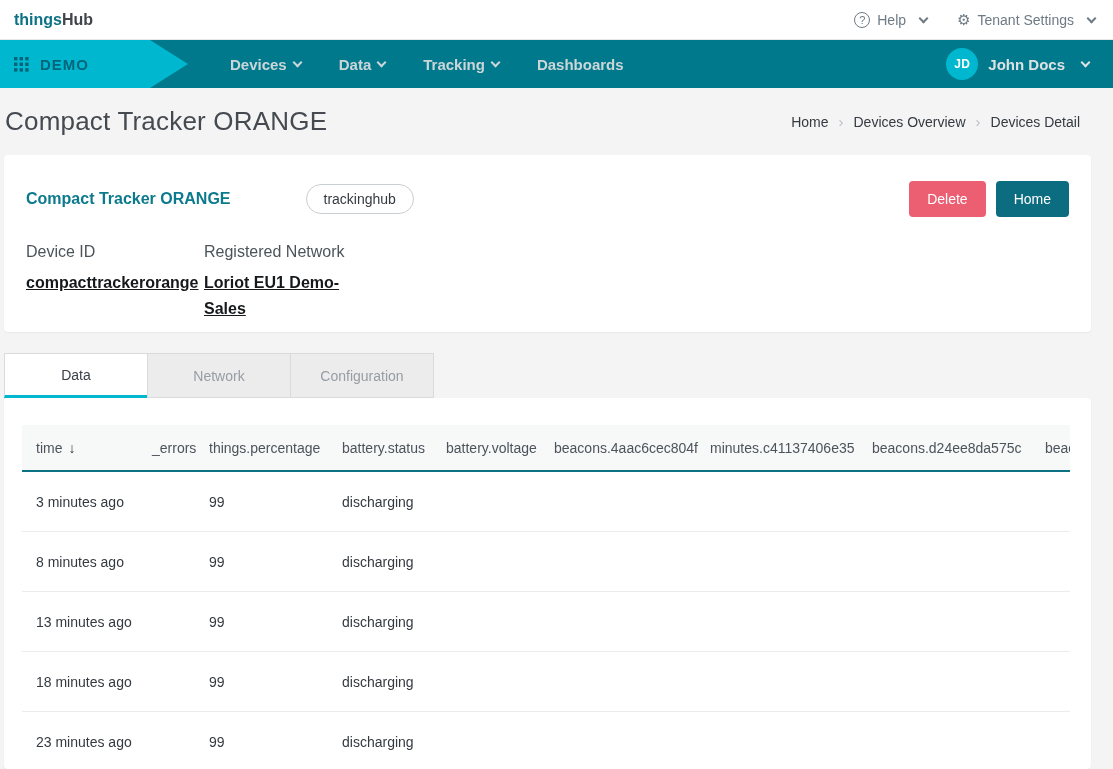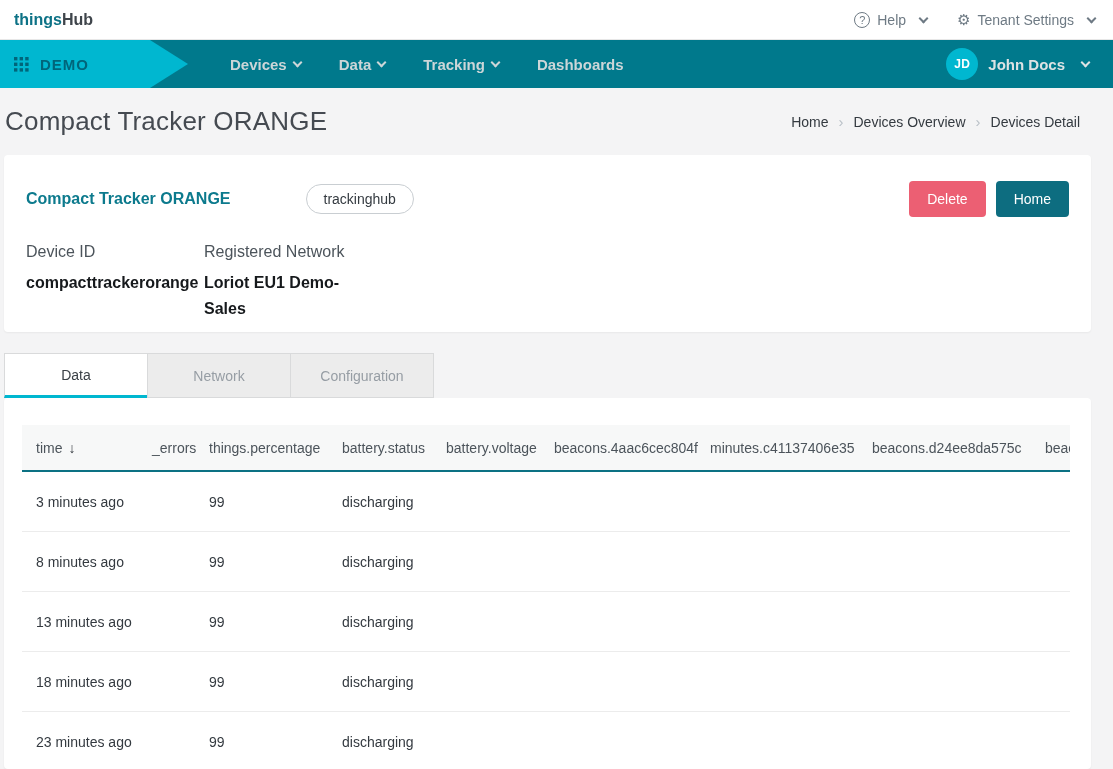--- a/index.html
+++ b/index.html
@@ -58,21 +58,21 @@
   .card-actions { margin-left:auto; display:flex; gap:10px; }
   .btn { border:none; border-radius:4px; height:36px; padding:0 18px; font-size:14px;
          font-weight:400; color:#fff; cursor:pointer; font-family:inherit; }
   .btn-delete { background:#ec5f73; }
   .btn-edit { background:#0d6d80; }
   .fields { display:flex; margin-top:26px; }
   .field { font-size:16px; }
   .field:nth-child(1) { width:178px; }
   .field:nth-child(2) { width:176px; }
   .field-label { color:#4c545b; margin-bottom:9px; }
-  .field-value { color:#16191c; font-weight:700; line-height:1.6; }
+  .field-value { color:#16191c; font-weight:700; line-height:1.6;text-decoration:underline; }
   .field-value.link { color:#1095b0; width:162px; overflow-wrap:break-word; cursor:pointer; }
 
   
   .tabs { display:flex; margin:21px 0 0 4px; height:45px; }
   .tab { width:144px; display:flex; align-items:center; justify-content:center;
          font-size:14px; border:1px solid #d9dadb; background:#ececec; color:#969da4;
          cursor:pointer; margin-left:-1px; }
   .tab:first-child { margin-left:0; }
   .tab.active { background:#fff; color:#3b4147; border-bottom:3px solid #00b7d0; }
 

